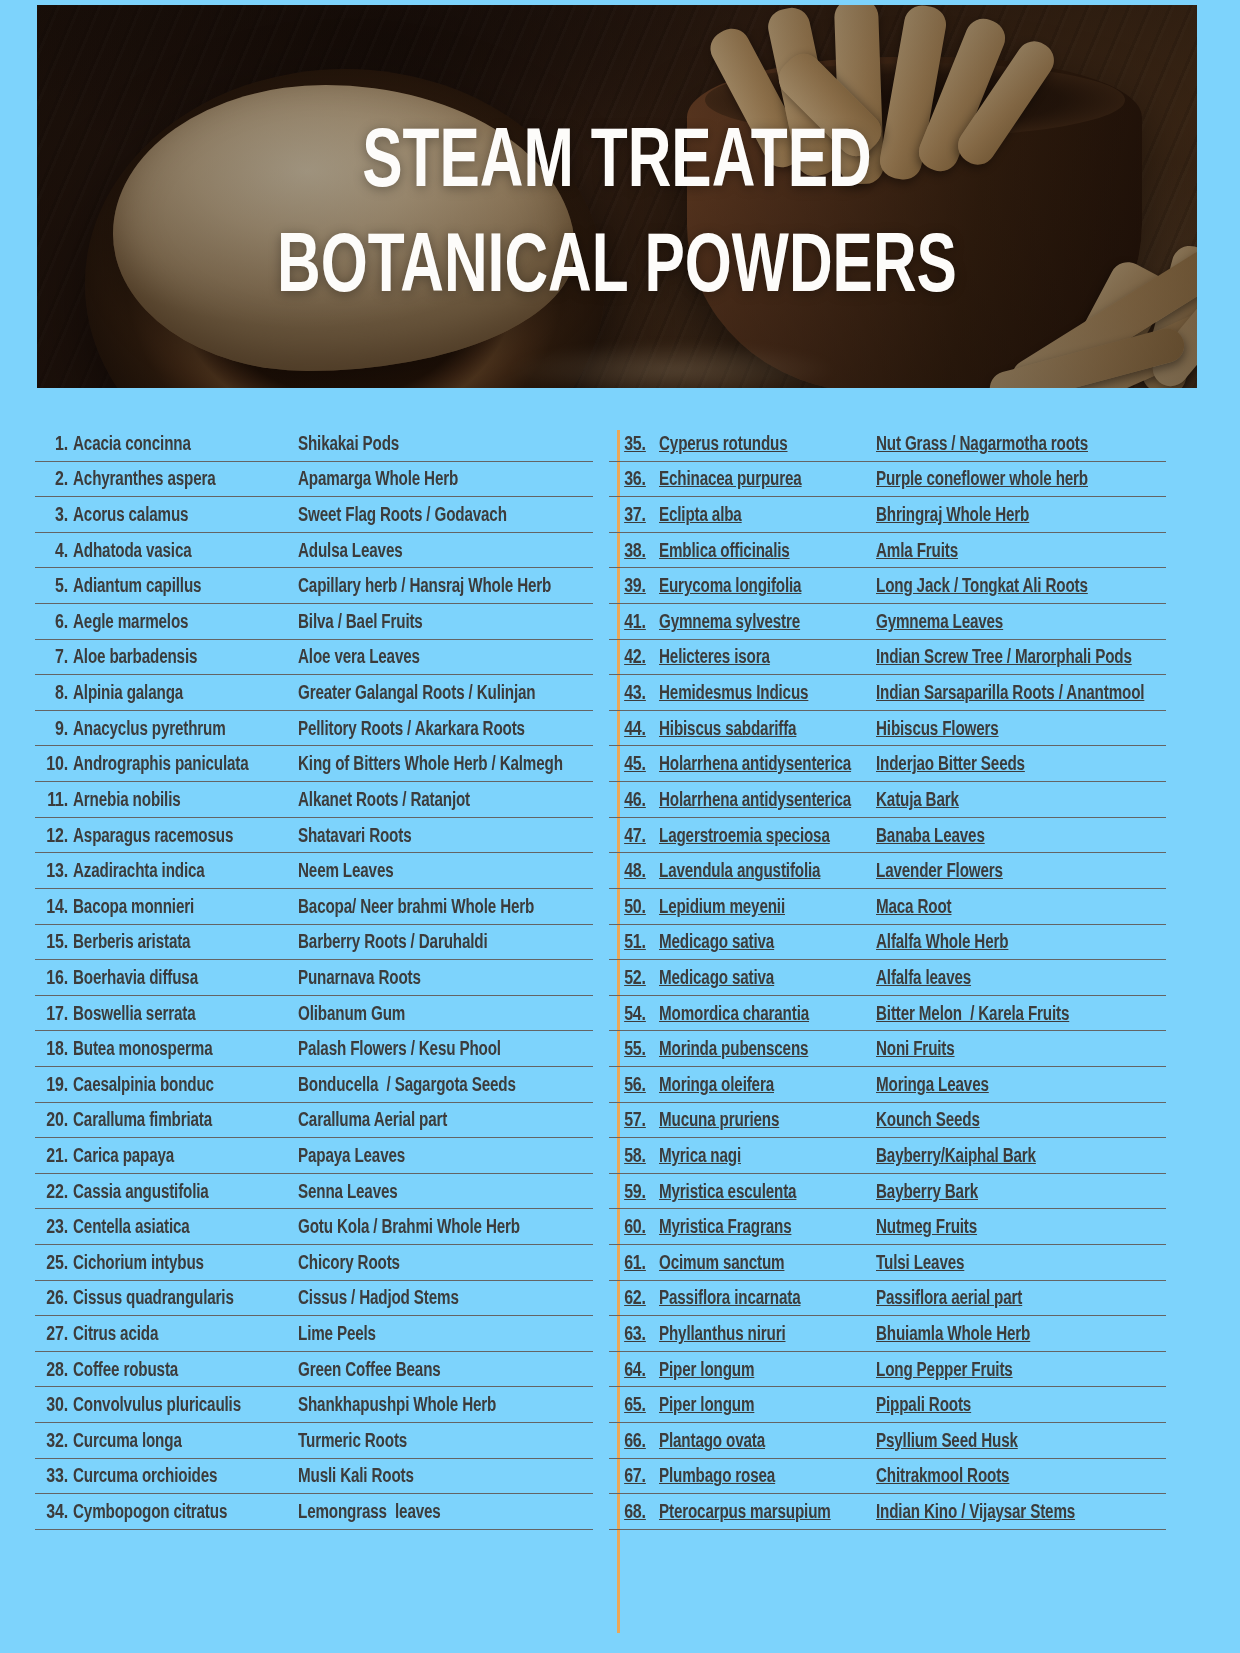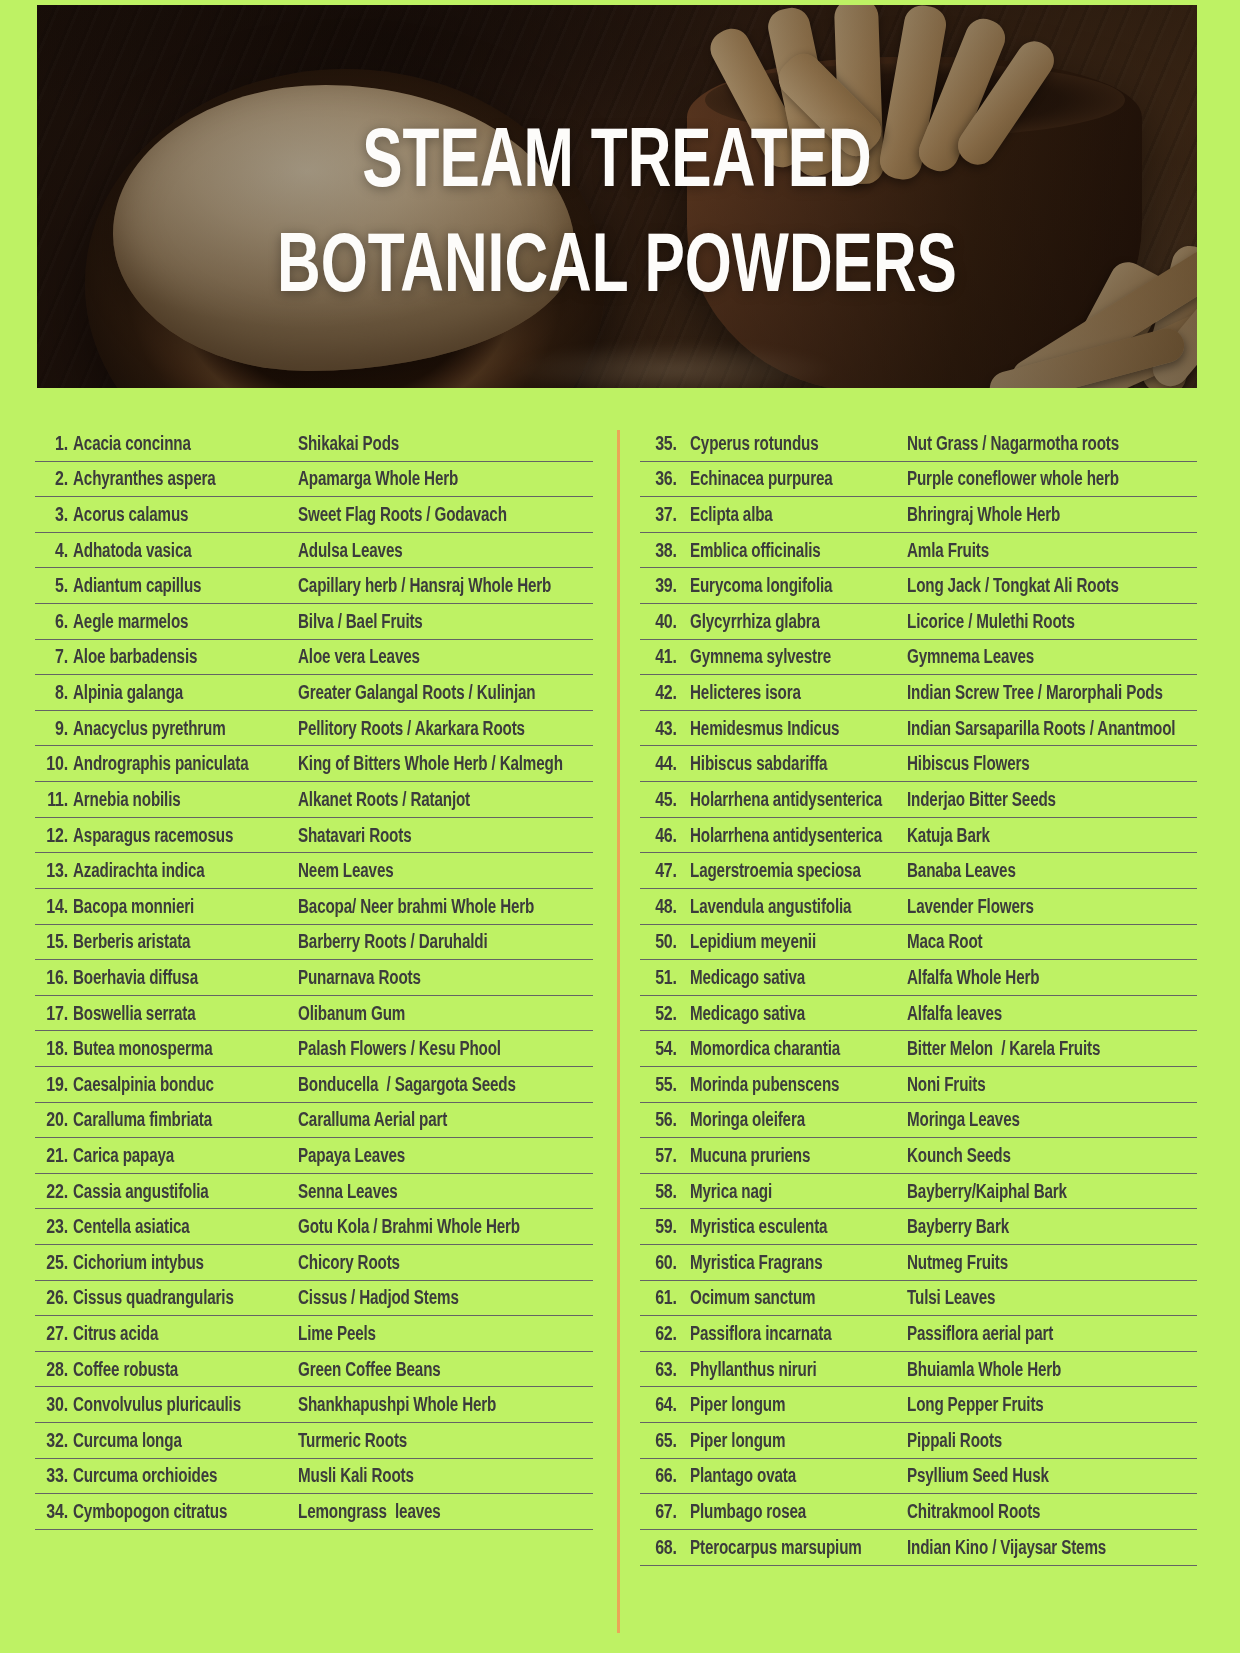--- a/index.html
+++ b/index.html
@@ -1,17 +1,17 @@
 <!DOCTYPE html>
 <html style="--c-divider: #EAA758; --c-rule: #646464; --c-text: #3C3C3C; --c-title: #FDFCFA;"><head>
 <meta charset="utf-8">
 <style>
   html,body { margin:0; padding:0; background:#ffffff; }
   .page {
-    position:relative; width:1240px; height:1653px; background:#bef264;
+    position:relative; width:1240px; height:1653px; background:#7dd3fc;
     font-family:"Liberation Sans", sans-serif; overflow:hidden;
     margin:0 auto;
   }
 
   
   .hero {
     position:absolute; left:37px; top:5px; width:1160px; height:383px; overflow:hidden;
     background:
       radial-gradient(58% 70% at 86% 88%, rgba(133,100,66,0.55) 0%, rgba(133,100,66,0) 70%),
       radial-gradient(45% 60% at 30% 10%, rgba(10,6,4,0.6) 0%, rgba(10,6,4,0) 70%),
@@ -66,21 +66,21 @@
     text-shadow:0 2px 14px rgba(0,0,0,0.35);
   }
 
   
   .divider-v {
     position:absolute; left:617px; top:430px; width:3px; height:1203px;
     background:var(--c-divider, #EAA758);
   }
   .col { position:absolute; top:426px; color:var(--c-text, #3C3C3C); }
   .col-a { left:35px;  width:558px; }
-  .col-b { left:640px; width:557px; }
+  .col-b { left:609px; width:557px;text-decoration:underline; }
   .row {
     display:grid; height:35.62px; box-sizing:border-box; align-items:center;
     border-bottom:1px solid var(--c-rule, #646464);
     font-size:19.5px; font-weight:bold; letter-spacing:-0.2px;
   }
   .col-a .row { grid-template-columns:38px 225px 1fr; }
   .col-b .row { grid-template-columns:50px 217px 1fr; }
   .num {
     text-align:right; padding-right:6px; white-space:pre;
     transform:scaleX(0.82); transform-origin:100% 50%;
@@ -345,25 +345,20 @@
     <span class="bot">Emblica officinalis</span>
     <span class="com">Amla Fruits</span>
   </div>
 
   <div class="row">
     <span class="num">39.</span>
     <span class="bot">Eurycoma longifolia</span>
     <span class="com">Long Jack / Tongkat Ali Roots</span>
   </div>
 
-  <div class="row">
-    <span class="num">40.</span>
-    <span class="bot">Glycyrrhiza glabra</span>
-    <span class="com">Licorice / Mulethi Roots</span>
-  </div>
 
   <div class="row">
     <span class="num">41.</span>
     <span class="bot">Gymnema sylvestre</span>
     <span class="com">Gymnema Leaves</span>
   </div>
 
   <div class="row">
     <span class="num">42.</span>
     <span class="bot">Helicteres isora</span>

